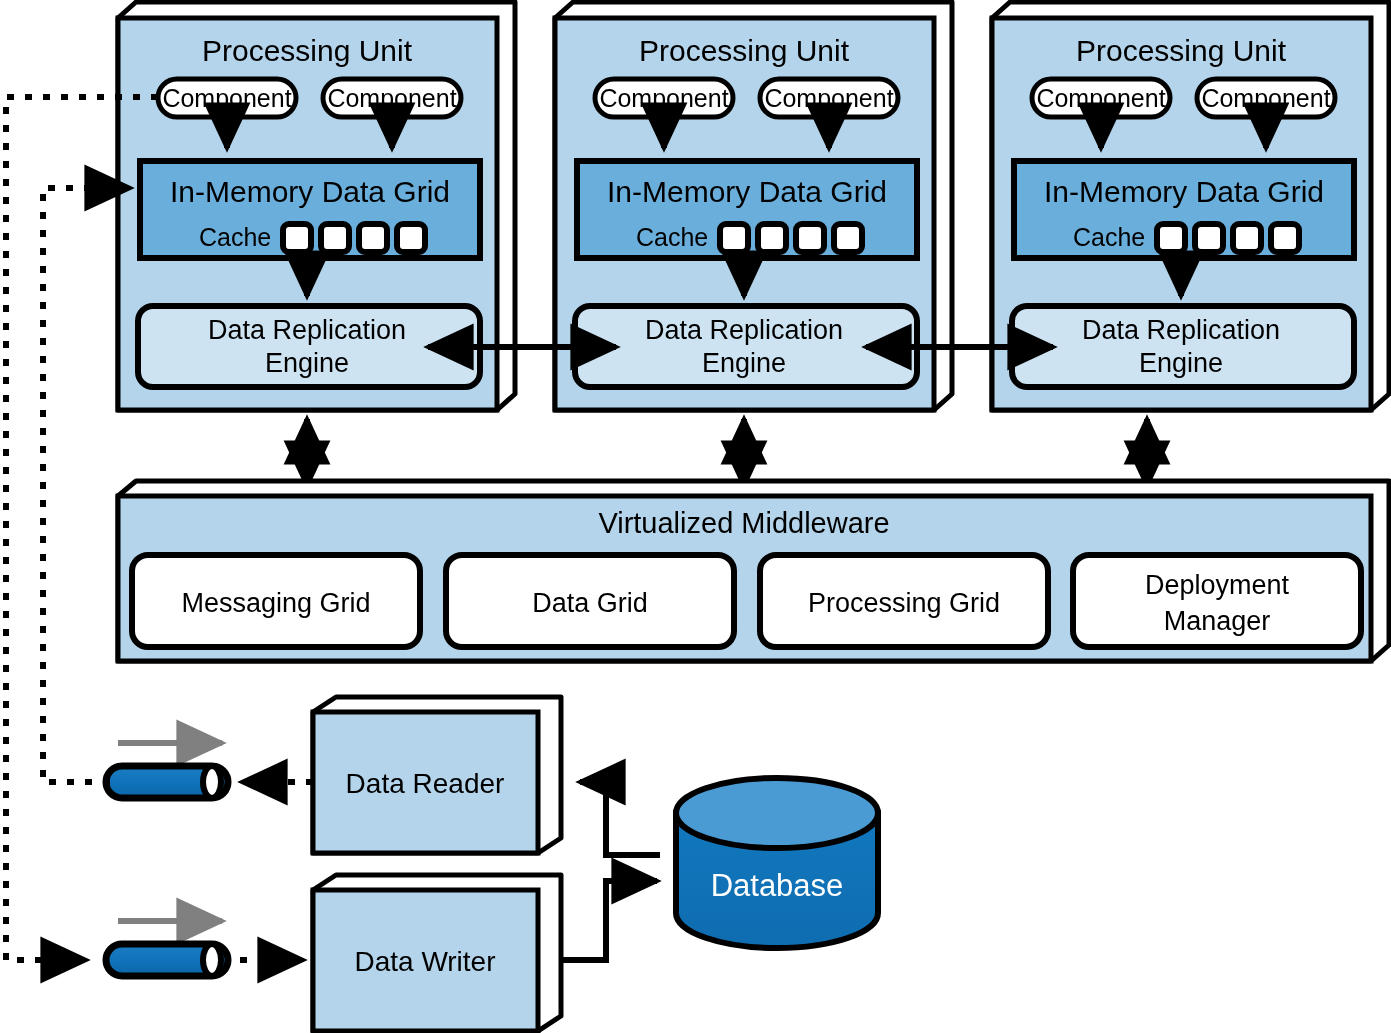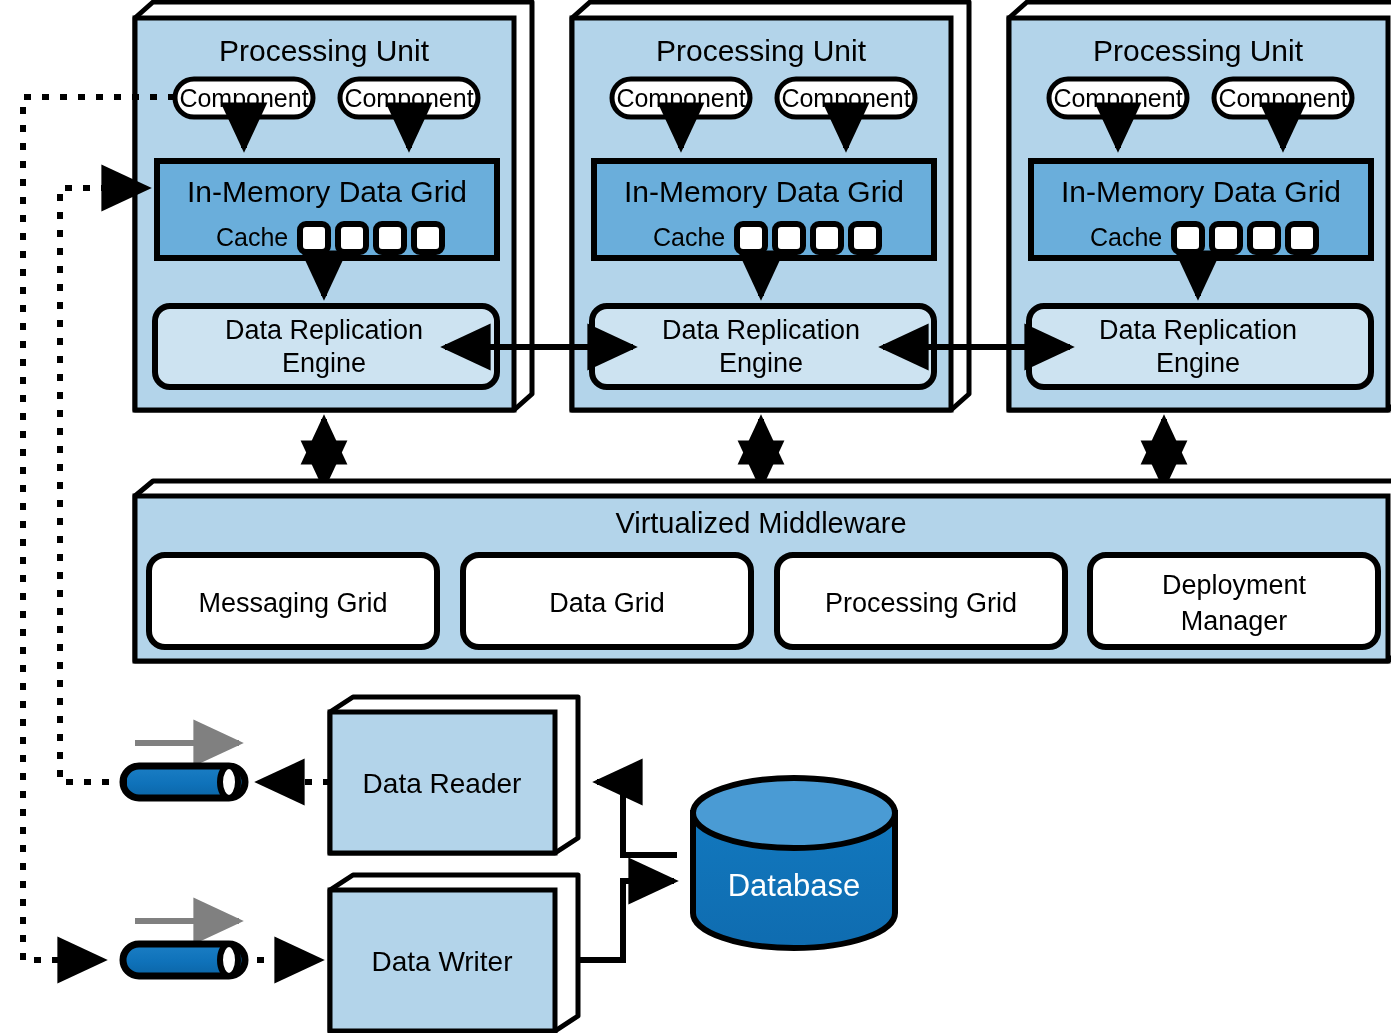--- a/index.html
+++ b/index.html
@@ -1,21 +1,21 @@
 <!DOCTYPE html>
 <html><head>
 <meta charset="utf-8">
 <style>
   html,body{margin:0;padding:0;background:#ffffff;}
   body{
     width:1391px;height:1033px;position:relative;overflow:hidden;
     font-family:"Liberation Sans","DejaVu Sans",sans-serif;
     color:#000;
   }
-  #stage{position:absolute;left:17px;top:0;width:1245px;height:1033px;}
+  #stage{position:absolute;left:0;top:0;width:1245px;height:1033px;}
   svg#diagram{position:absolute;left:0;top:0;width:1391px;height:1033px;display:block;}
   .lbl{font-family:"Liberation Sans","DejaVu Sans",sans-serif;fill:#000;text-anchor:middle;}
   .lbl-unit{font-size:30px;}
   .lbl-comp{font-size:25px;}
   .lbl-imdg{font-size:30px;}
   .lbl-cache{font-size:25px;text-anchor:start;}
   .lbl-dre{font-size:27px;}
   .lbl-mw{font-size:29px;}
   .lbl-grid{font-size:27px;}
   .lbl-box{font-size:28px;}

